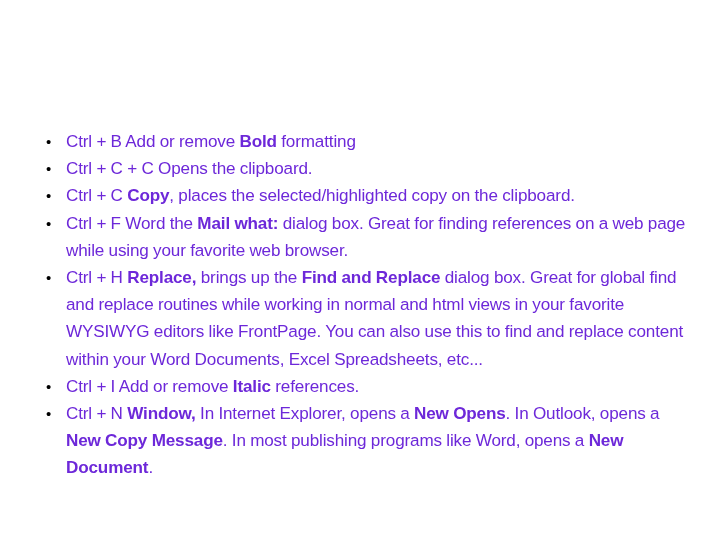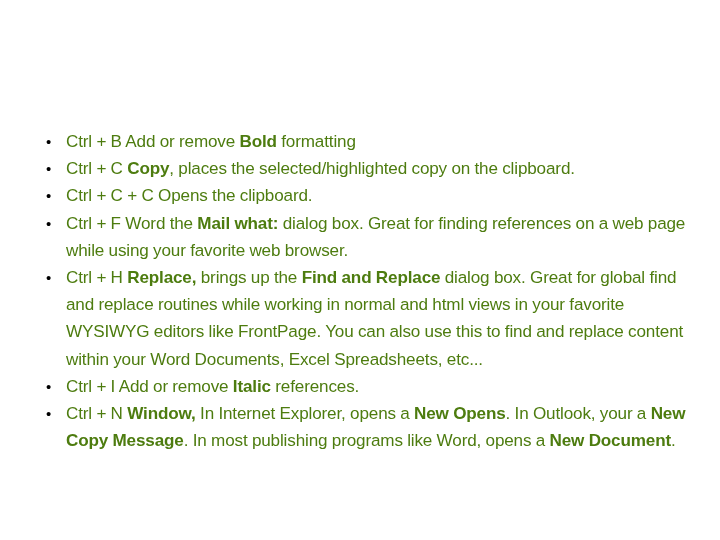--- a/index.html
+++ b/index.html
@@ -29,21 +29,21 @@
     list-style: none;
     margin: 0;
     padding: 0;
   }
   li.shortcut-item {
     position: relative;
     padding-left: 26px;
     margin: 0 0 0 0;
     font-size: 17.1px;
     line-height: 27.2px;
-    color: #4d7c0f;
+    color: #6d28d9;
     letter-spacing: -0.15px;
     word-spacing: -0.2px;
     text-align: left;
   }
   li.shortcut-item::before {
     content: "\2022";
     position: absolute;
     left: 6px;
     top: 0;
     font-size: 15px;
@@ -54,21 +54,21 @@
     font-weight: bold;
   }
 </style>
 </head>
 <body>
 
 <div class="slide">
   <div class="content-body">
     <ul class="shortcut-list">
         <li class="shortcut-item"><span>Ctrl + B Add or remove </span><span class="b">Bold</span><span> formatting</span></li>
+        <li class="shortcut-item"><span>Ctrl + C + C Opens the clipboard.</span></li>
         <li class="shortcut-item"><span>Ctrl + C </span><span class="b">Copy</span><span>, places the selected/highlighted copy on the clipboard.</span></li>
-        <li class="shortcut-item"><span>Ctrl + C + C Opens the clipboard.</span></li>
         <li class="shortcut-item"><span>Ctrl + F Word the </span><span class="b">Mail what:</span><span> dialog box. Great for finding references on a web page while using your favorite web browser.</span></li>
         <li class="shortcut-item"><span>Ctrl + H </span><span class="b">Replace,</span><span> brings up the </span><span class="b">Find and Replace</span><span> dialog box. Great for global find and replace routines while working in normal and html views in your favorite WYSIWYG editors like FrontPage. You can also use this to find and replace content within your Word Documents, Excel Spreadsheets, etc...</span></li>
         <li class="shortcut-item"><span>Ctrl + I Add or remove </span><span class="b">Italic</span><span> references.</span></li>
-        <li class="shortcut-item"><span>Ctrl + N </span><span class="b">Window,</span><span> In Internet Explorer, opens a </span><span class="b">New Opens</span><span>. In Outlook, your a </span><span class="b">New Copy Message</span><span>. In most publishing programs like Word, opens a </span><span class="b">New Document</span><span>.</span></li>
+        <li class="shortcut-item"><span>Ctrl + N </span><span class="b">Window,</span><span> In Internet Explorer, opens a </span><span class="b">New Opens</span><span>. In Outlook, opens a </span><span class="b">New Copy Message</span><span>. In most publishing programs like Word, opens a </span><span class="b">New Document</span><span>.</span></li>
       </ul>
   </div>
 </div>
 
 </body></html>

